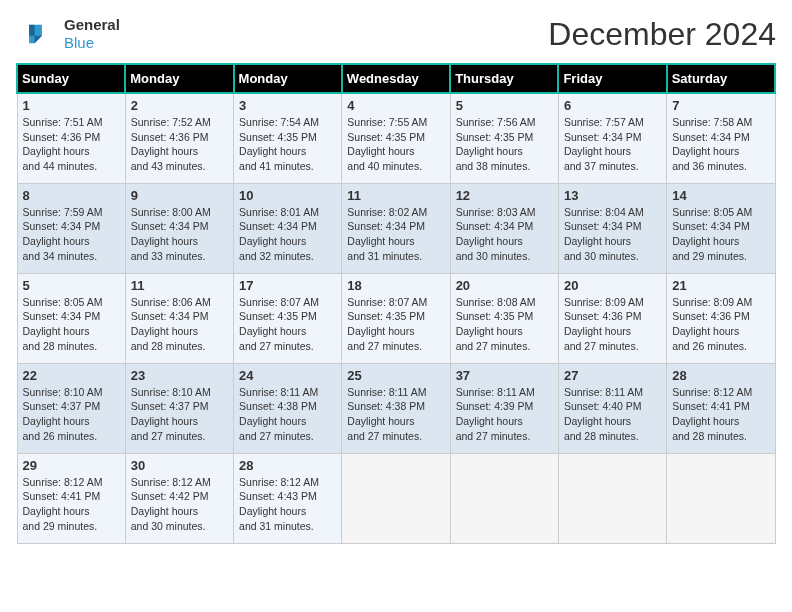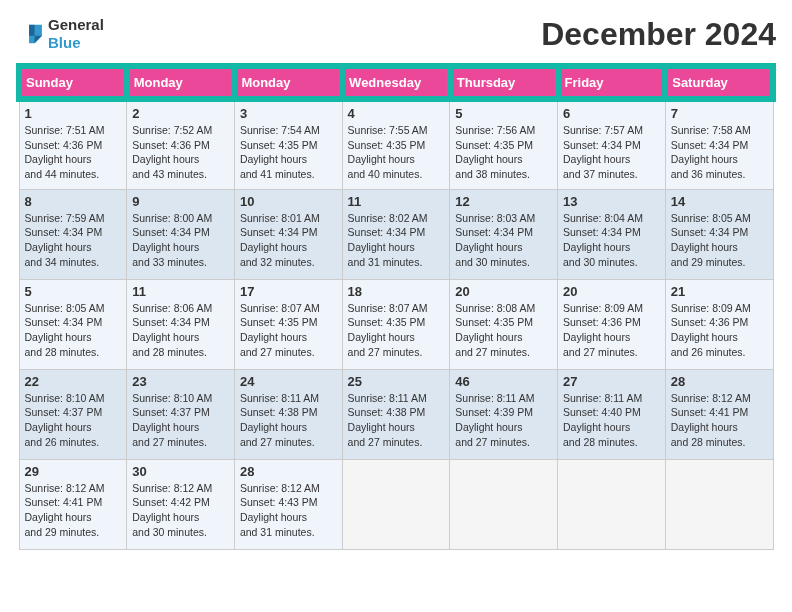--- a/index.html
+++ b/index.html
@@ -12,40 +12,40 @@
     }
     .header {
       display: flex;
       justify-content: space-between;
       align-items: flex-start;
       margin-bottom: 10px;
     }
     .logo {
       display: flex;
       align-items: center;
-      gap: 4px;
+      gap: 20px;
     }
     .logo-text-general { font-size: 15px; font-weight: bold; color: #333; }
-    .logo-text-blue { font-size: 15px; font-weight: bold; color: #3399cc; }
+    .logo-text-blue { font-size: 15px; font-weight: normal; color: #3399cc; }
     .logo-icon {
       width: 28px;
       height: 22px;
     }
     .title-block { text-align: right; }
-    .month-title { font-size: 32px; font-weight: bold; color: #333; }
+    .month-title { font-size: 32px; font-weight: normal; color: #333; }
     .subtitle { font-size: 14px; color: #555; }
     .calendar { width: 100%; border-collapse: collapse; }
     .calendar thead tr th {
-      background: #ec4899;
+      background: #000000;
       color: #fff;
       font-size: 13px;
       font-weight: bold;
       padding: 6px 4px;
       text-align: left;
-      border: 6px solid #14b8a6;
+      border: 2px solid #14b8a6;
     }
     .calendar tbody tr td {
       border: 1px solid #ccc;
       vertical-align: top;
       padding: 4px 5px;
       font-size: 10.5px;
       color: #333;
       min-width: 100px;
       height: 90px;
       background: #fff;
@@ -194,21 +194,21 @@
       </td>
         <td>
         <span class="day-number">24</span>
         <span class="day-detail">Sunrise: 8:11 AM<br>Sunset: 4:38 PM<br>Daylight hours<br>and 27 minutes.</span>
       </td>
         <td>
         <span class="day-number">25</span>
         <span class="day-detail">Sunrise: 8:11 AM<br>Sunset: 4:38 PM<br>Daylight hours<br>and 27 minutes.</span>
       </td>
         <td>
-        <span class="day-number">46</span>
+        <span class="day-number">37</span>
         <span class="day-detail">Sunrise: 8:11 AM<br>Sunset: 4:39 PM<br>Daylight hours<br>and 27 minutes.</span>
       </td>
         <td>
         <span class="day-number">27</span>
         <span class="day-detail">Sunrise: 8:11 AM<br>Sunset: 4:40 PM<br>Daylight hours<br>and 28 minutes.</span>
       </td>
         <td>
         <span class="day-number">28</span>
         <span class="day-detail">Sunrise: 8:12 AM<br>Sunset: 4:41 PM<br>Daylight hours<br>and 28 minutes.</span>
       </td>

